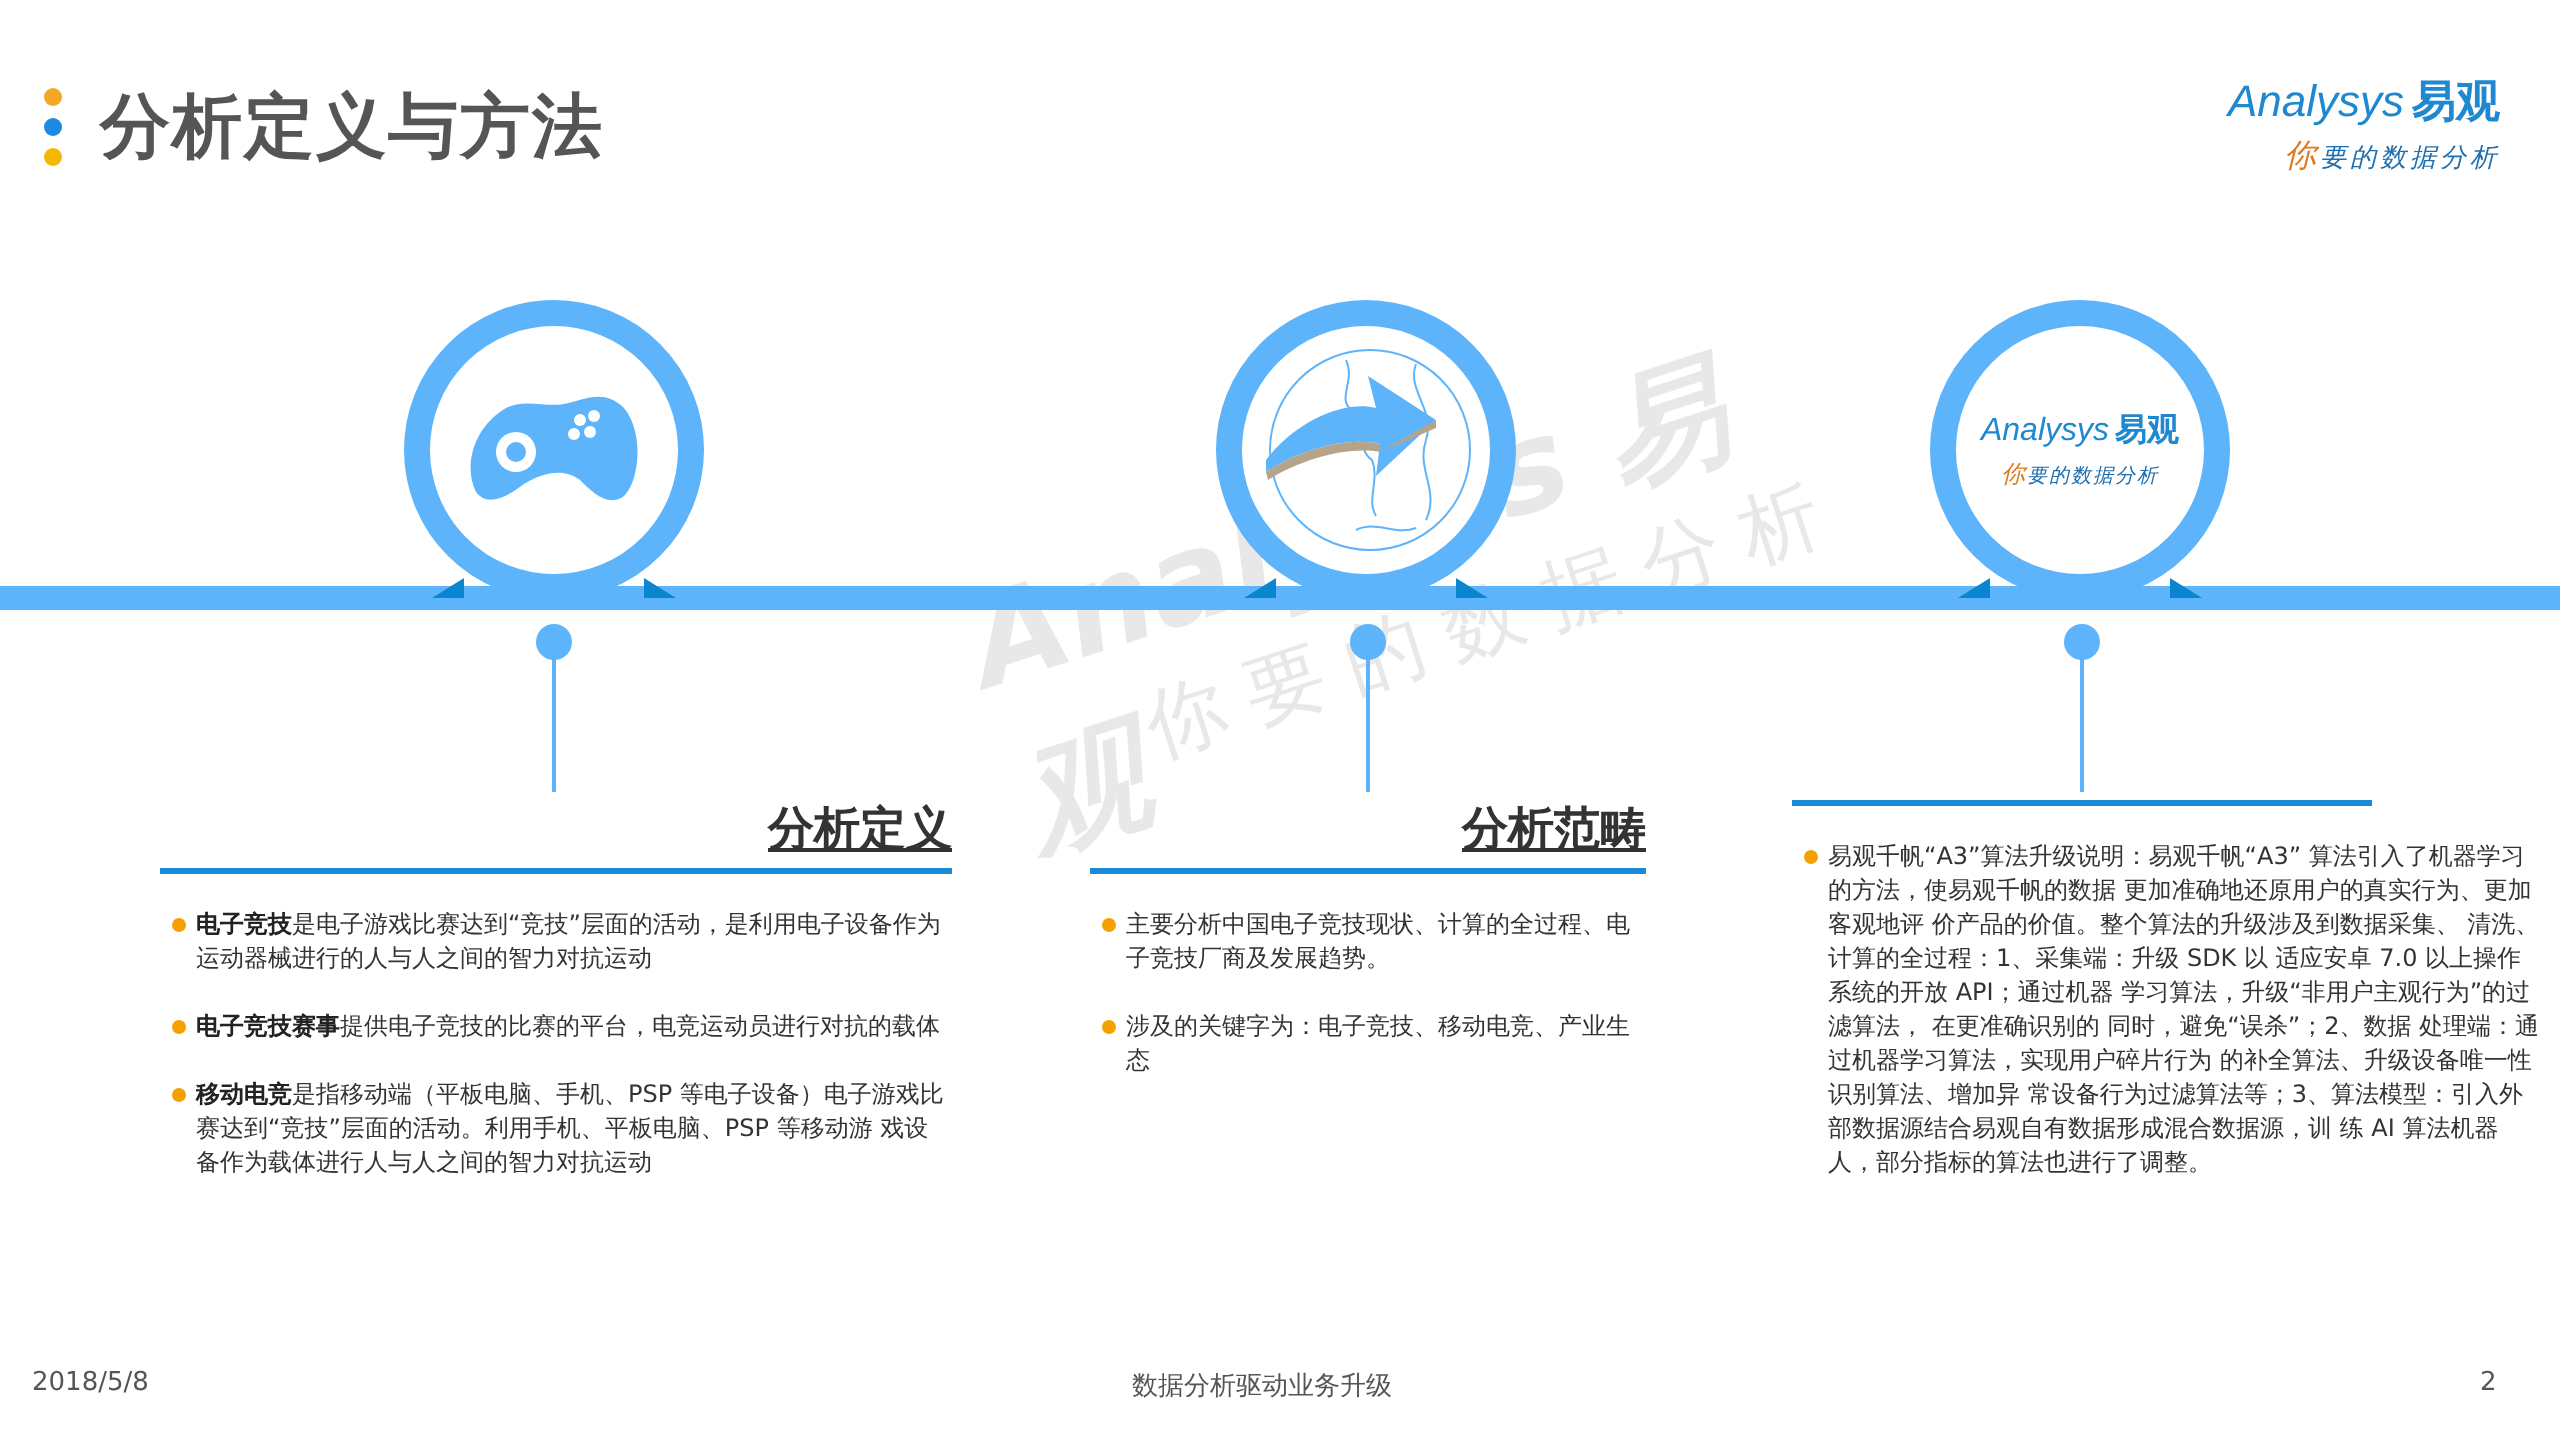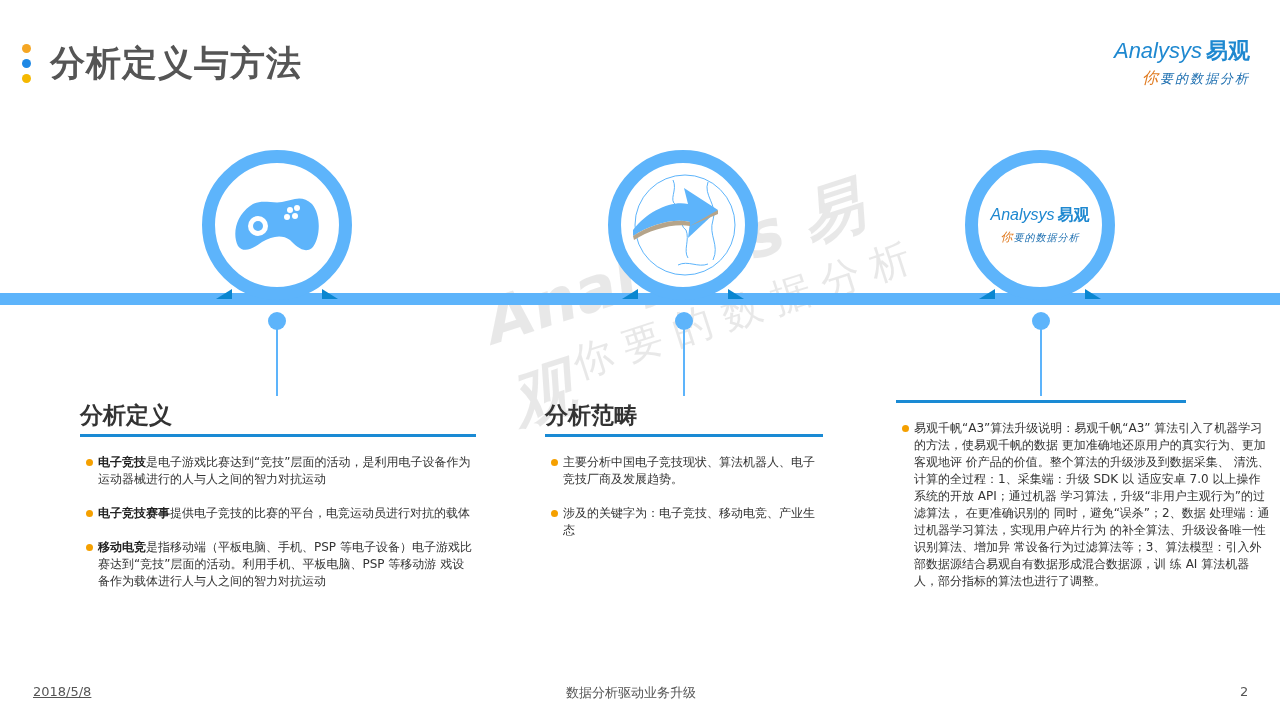--- a/index.html
+++ b/index.html
@@ -25,21 +25,21 @@
   .node .ring { position: absolute; left: 0; top: 0; width: 150px; height: 150px; border-radius: 50%; border: 13px solid #5db4fb; background: #fff; }
   .node .fold { position: absolute; bottom: 1px; width: 0; height: 0; border-bottom: 10px solid #0a86d0; }
   .node .fold.l { left: 14px; border-left: 16px solid transparent; border-right: 0; }
   .node .fold.r { right: 14px; border-right: 16px solid transparent; }
   .node .icon { position: absolute; left: 0; top: 0; width: 150px; height: 150px; display: flex; align-items: center; justify-content: center; }
 
   .dot { position: absolute; top: 312px; width: 18px; height: 18px; border-radius: 50%; background: #5db4fb; }
   .vline { position: absolute; top: 328px; width: 2px; height: 68px; background: #5db4fb; }
 
   .col { position: absolute; top: 400px; }
-  .col h2 { text-align: left; font-size: 23px; font-weight: bold; color: #333; height: 34px; line-height: 30px; }
+  .col h2 { text-align: right; font-size: 23px; font-weight: bold; color: #333; height: 34px; line-height: 30px; text-decoration: underline; }
   .col .rule { height: 3px; background: #1a8ad4; margin-bottom: 8px; }
   .col ul { list-style: none; padding: 0 4px; }
   .col li { position: relative; padding-left: 14px; font-size: 12px; line-height: 17px; color: #333; margin-bottom: 7px; margin-top: 17px; }
   .col li::before { content: ""; position: absolute; left: 2px; top: 5px; width: 7px; height: 7px; border-radius: 50%; background: #f5a000; }
   .col li b { font-weight: bold; color: #222; }
 
   .watermark { position: absolute; left: 440px; top: 150px; width: 480px; height: 240px; pointer-events: none; transform: rotate(-18deg); opacity: 0.16; color: #777; }
   .watermark .w1 { position: absolute; left: 40px; top: 70px; font-size: 62px; font-weight: bold; font-style: italic; }
   .watermark .w2 { position: absolute; left: 110px; top: 150px; font-size: 40px; letter-spacing: 12px; }
 
@@ -122,27 +122,27 @@
     <li><b>电子竞技</b><span>是电子游戏比赛达到“竞技”层面的活动，是利用电子设备作为运动器械进行的人与人之间的智力对抗运动</span></li>
     <li><b>电子竞技赛事</b><span>提供电子竞技的比赛的平台，电竞运动员进行对抗的载体</span></li>
     <li><b>移动电竞</b><span>是指移动端（平板电脑、手机、PSP 等电子设备）电子游戏比赛达到“竞技”层面的活动。利用手机、平板电脑、PSP 等移动游 戏设备作为载体进行人与人之间的智力对抗运动</span></li>
   </ul>
 </div>
 
 <div class="col" style="left:545px;width:278px;">
   <h2>分析范畴</h2>
   <div class="rule"></div>
   <ul>
-    <li><span>主要分析中国电子竞技现状、算法机器人、电子竞技厂商及发展趋势。</span></li>
+    <li><span>主要分析中国电子竞技现状、计算的全过程、电子竞技厂商及发展趋势。</span></li>
     <li><span>涉及的关键字为：电子竞技、移动电竞、产业生态</span></li>
   </ul>
 </div>
 
 <div class="col" style="left:896px;width:390px;">
   <div class="rule" style="width:290px;"></div>
   <ul style="width:380px;">
     <li><span>易观千帆“A3”算法升级说明：易观千帆“A3” 算法引入了机器学习的方法，使易观千帆的数据 更加准确地还原用户的真实行为、更加客观地评 价产品的价值。整个算法的升级涉及到数据采集、 清洗、计算的全过程：1、采集端：升级 SDK 以 适应安卓 7.0 以上操作系统的开放 API；通过机器 学习算法，升级“非用户主观行为”的过滤算法， 在更准确识别的 同时，避免“误杀”；2、数据 处理端：通过机器学习算法，实现用户碎片行为 的补全算法、升级设备唯一性识别算法、增加异 常设备行为过滤算法等；3、算法模型：引入外 部数据源结合易观自有数据形成混合数据源，训 练 AI 算法机器人，部分指标的算法也进行了调整。</span></li>
   </ul>
 </div>
 
-<div class="footer" style="left:33px;text-decoration:underline;">2018/5/8</div>
+<div class="footer" style="left:16px;">2018/5/8</div>
 <div class="footer" style="left:566px;">数据分析驱动业务升级</div>
 <div class="footer" style="left:1240px;">2</div>
 
 </body></html>

